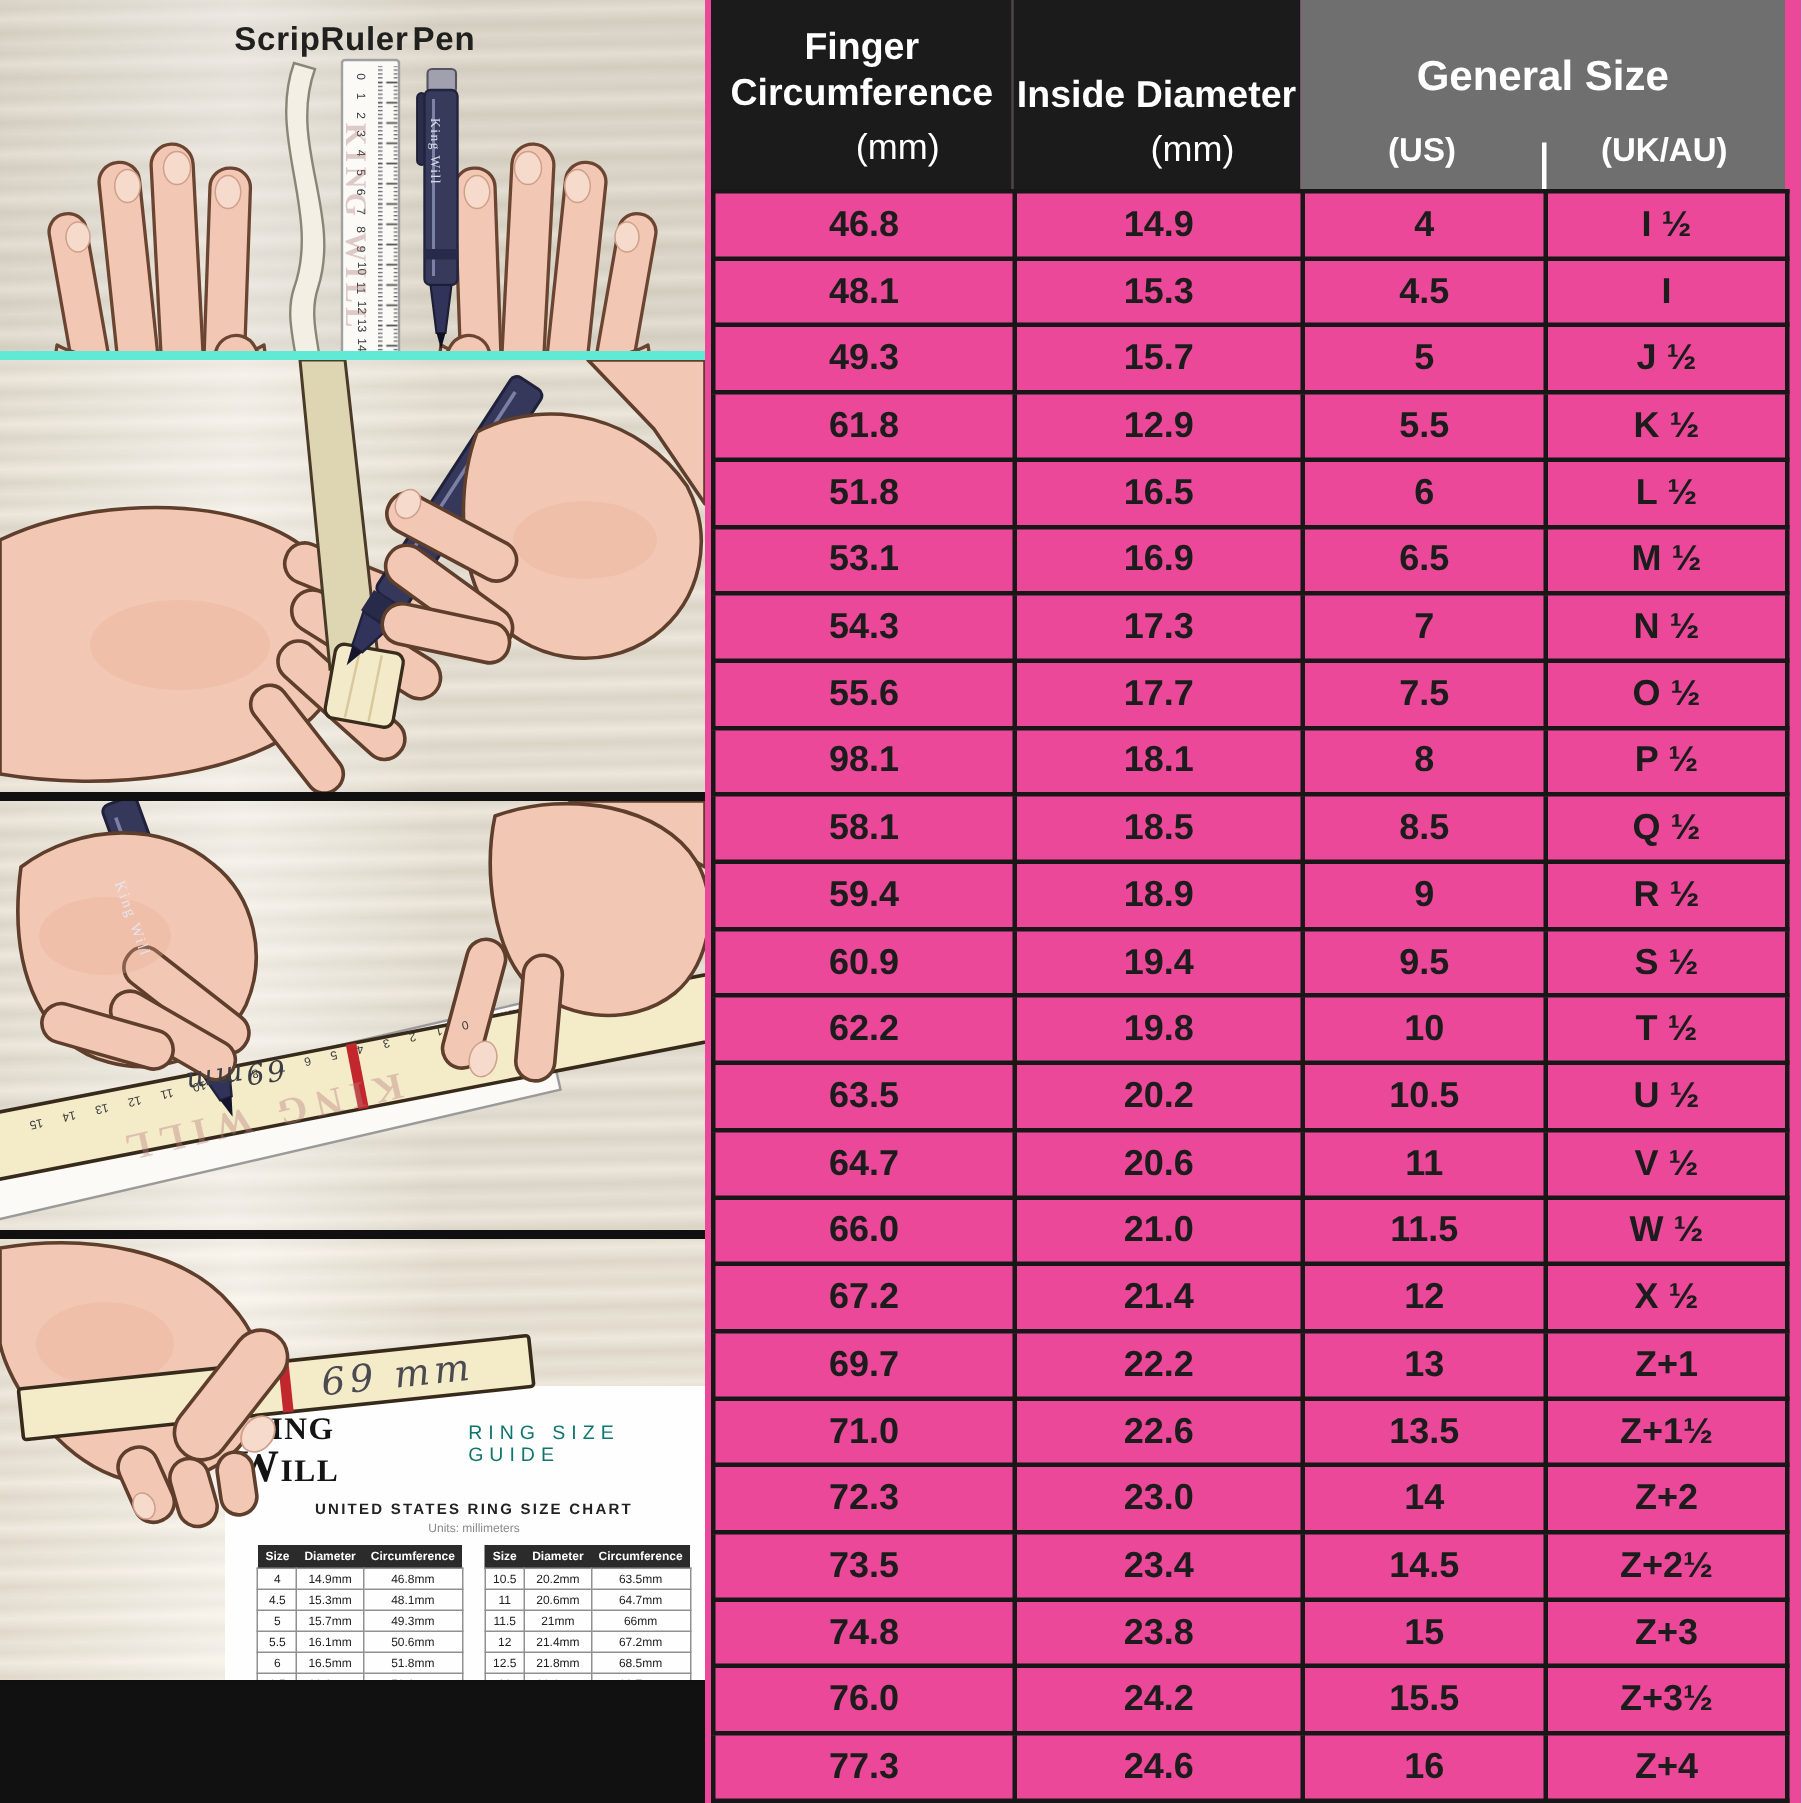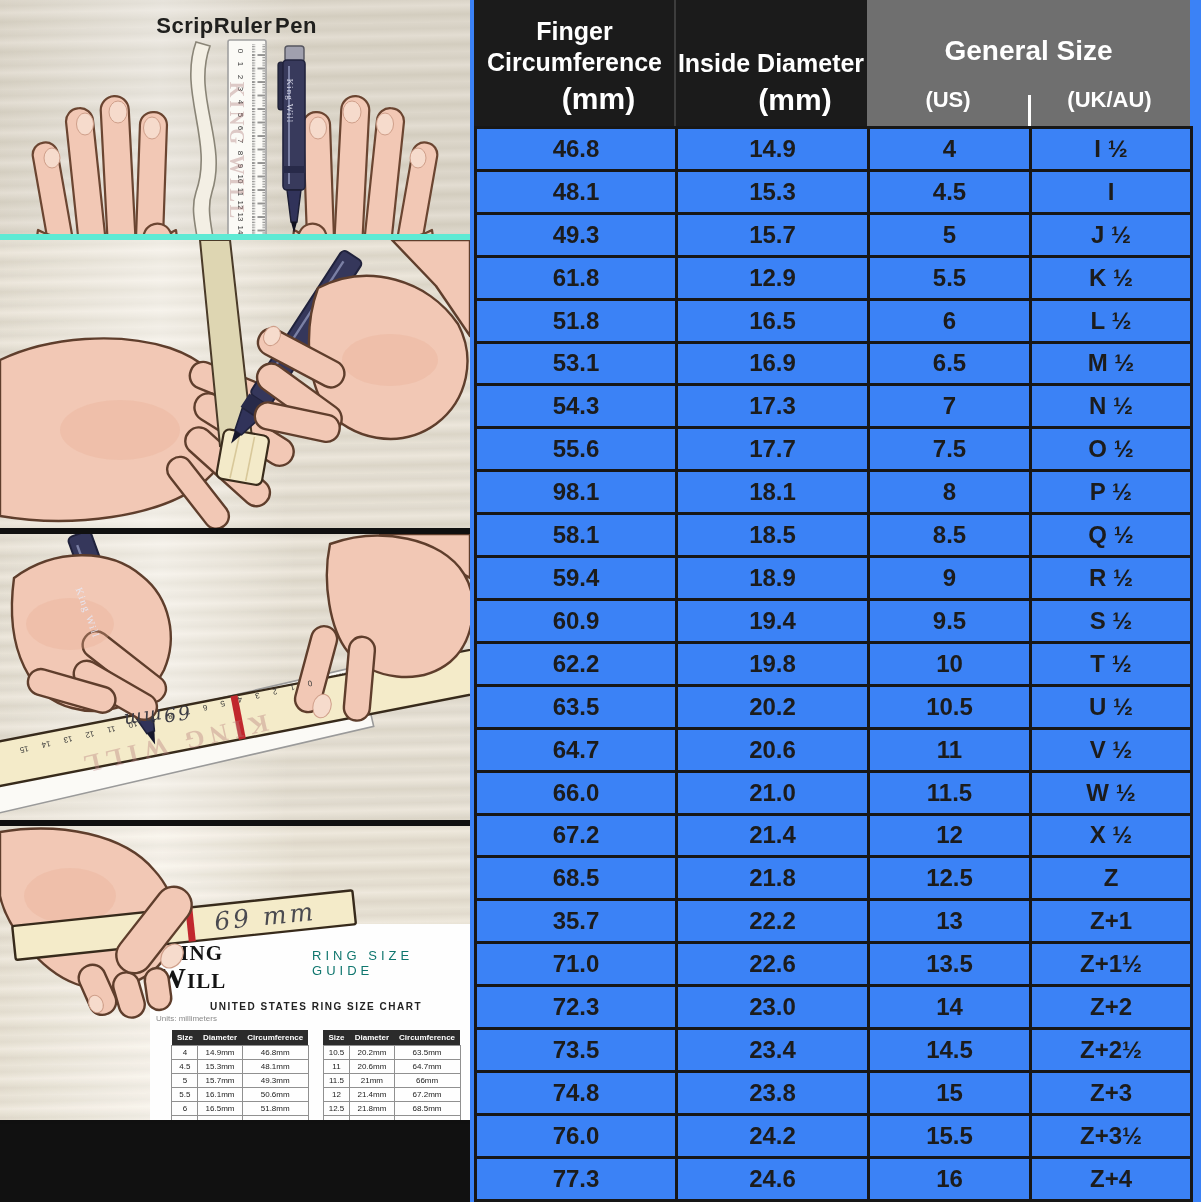--- a/index.html
+++ b/index.html
@@ -47,35 +47,35 @@
 
   .mark4{left:214px;top:76px;transform:rotate(-6deg);
     font-family:"DejaVu Serif",serif;font-style:italic;font-size:25px;color:#4a4a50;letter-spacing:3px;white-space:nowrap;}
   .card{position:absolute;left:150px;top:98px;width:332px;height:220px;background:#fefefe;z-index:2;
     padding:10px 6px 0 6px;}
   .brandrow{display:flex;align-items:baseline;justify-content:center;gap:16px;margin-top:2px;}
   .brand{font-family:"Liberation Serif",serif;font-weight:bold;font-variant:small-caps;
     font-size:30px;line-height:28px;color:#141414;letter-spacing:1px;}
   .guide{font-size:13px;letter-spacing:4px;color:#0f766e;}
   .cardtitle{margin-top:9px;text-align:center;font-size:10px;font-weight:bold;letter-spacing:1.5px;color:#222;}
-  .units{margin-top:2px;font-size:8px;color:#8a8a8a;}
+  .units{margin-top:2px;text-align:center;font-size:8px;color:#8a8a8a;}
   .minis{display:flex;justify-content:center;gap:14px;margin-top:7px;}
   .minitable{border-collapse:collapse;}
   .minitable th{background:#2b2b2b;color:#fff;font-size:8px;font-weight:bold;padding:3px 5px;}
   .minitable td{border:1px solid #909090;font-size:8px;color:#222;padding:2px 5px;text-align:center;}
   .minitable .mcol1{min-width:22px;} .minitable .mcol2{min-width:44px;} .minitable .mcol3{min-width:62px;}
 
   
-  .table-wrap{position:absolute;left:470px;top:0;width:731px;height:1202px;background:#3b82f6;}
+  .table-wrap{position:absolute;left:470px;top:0;width:731px;height:1202px;background:#ec4899;}
   .thead{position:absolute;left:4px;top:0;width:716px;height:126px;display:grid;
     grid-template-columns:201px 192px 162px 161px;color:#fff;}
   .hc{background:#1b1b1b;text-align:center;}
   .hc1{padding-top:16px;font-size:25px;font-weight:bold;line-height:31px;}
   .hc2{padding-top:48px;font-size:25px;font-weight:bold;line-height:31px;}
-  .unit{font-size:30px;font-weight:bold;margin-top:5px;padding-left:48px;}
+  .unit{font-size:24px;font-weight:normal;margin-top:5px;padding-left:48px;}
   .hgray{grid-column:3 / span 2;background:#6f6f6f;display:grid;grid-template-rows:1fr auto;}
   .gtitle{align-self:center;text-align:center;font-size:28px;font-weight:bold;padding-top:14px;}
   .gsub{display:grid;grid-template-columns:162px 161px;padding-bottom:13px;}
   .gsub div{text-align:center;font-size:22px;font-weight:bold;}
   .darkdiv{position:absolute;left:204px;top:0;width:2px;height:126px;background:#5a5a5a;opacity:.55;z-index:5;}
   .usdiv{position:absolute;left:558px;top:95px;width:3px;height:31px;background:#fff;z-index:5;}
   table.sizetable{position:absolute;left:4px;top:126px;width:716px;height:1076px;
     border-collapse:collapse;table-layout:fixed;}
   table.sizetable td{border:3px solid #171717;text-align:center;vertical-align:middle;
     font-size:24px;font-weight:600;color:#1c1c1c;padding:0;}
@@ -534,27 +534,21 @@
           <td>11.5</td>
           <td>W ½</td>
         </tr>
           <tr>
           <td>67.2</td>
           <td>21.4</td>
           <td>12</td>
           <td>X ½</td>
         </tr>
           <tr>
-          <td>68.5</td>
-          <td>21.8</td>
-          <td>12.5</td>
-          <td>Z</td>
-        </tr>
-          <tr>
-          <td>35.7</td>
+          <td>69.7</td>
           <td>22.2</td>
           <td>13</td>
           <td>Z+1</td>
         </tr>
           <tr>
           <td>71.0</td>
           <td>22.6</td>
           <td>13.5</td>
           <td>Z+1½</td>
         </tr>

